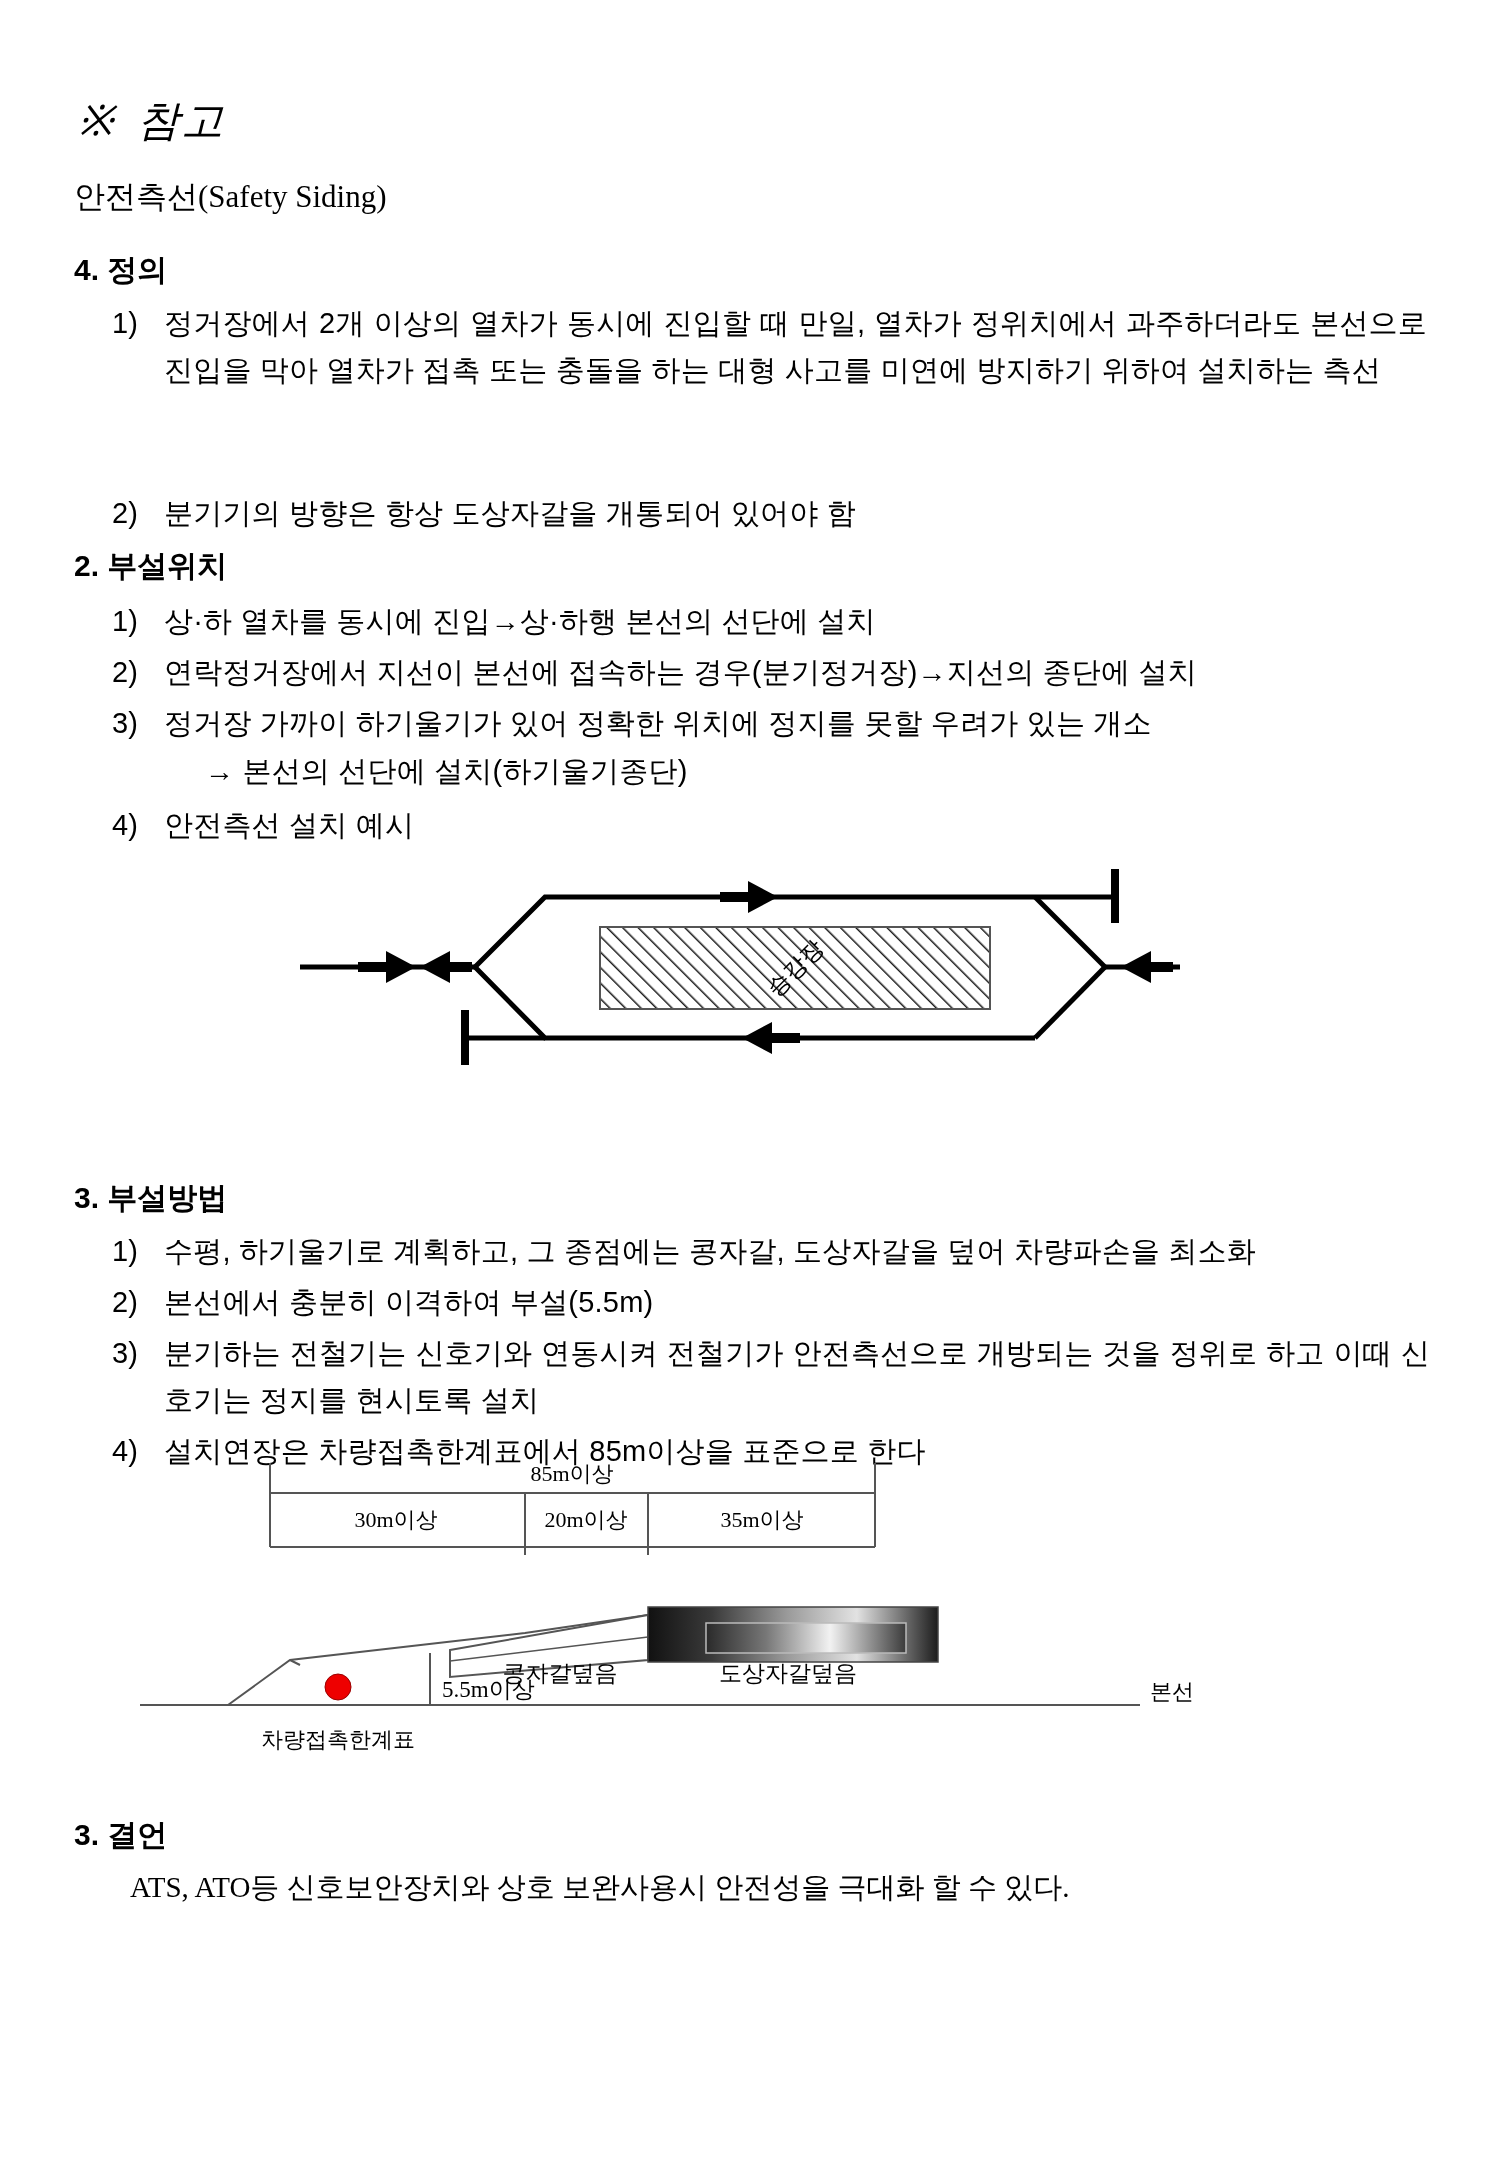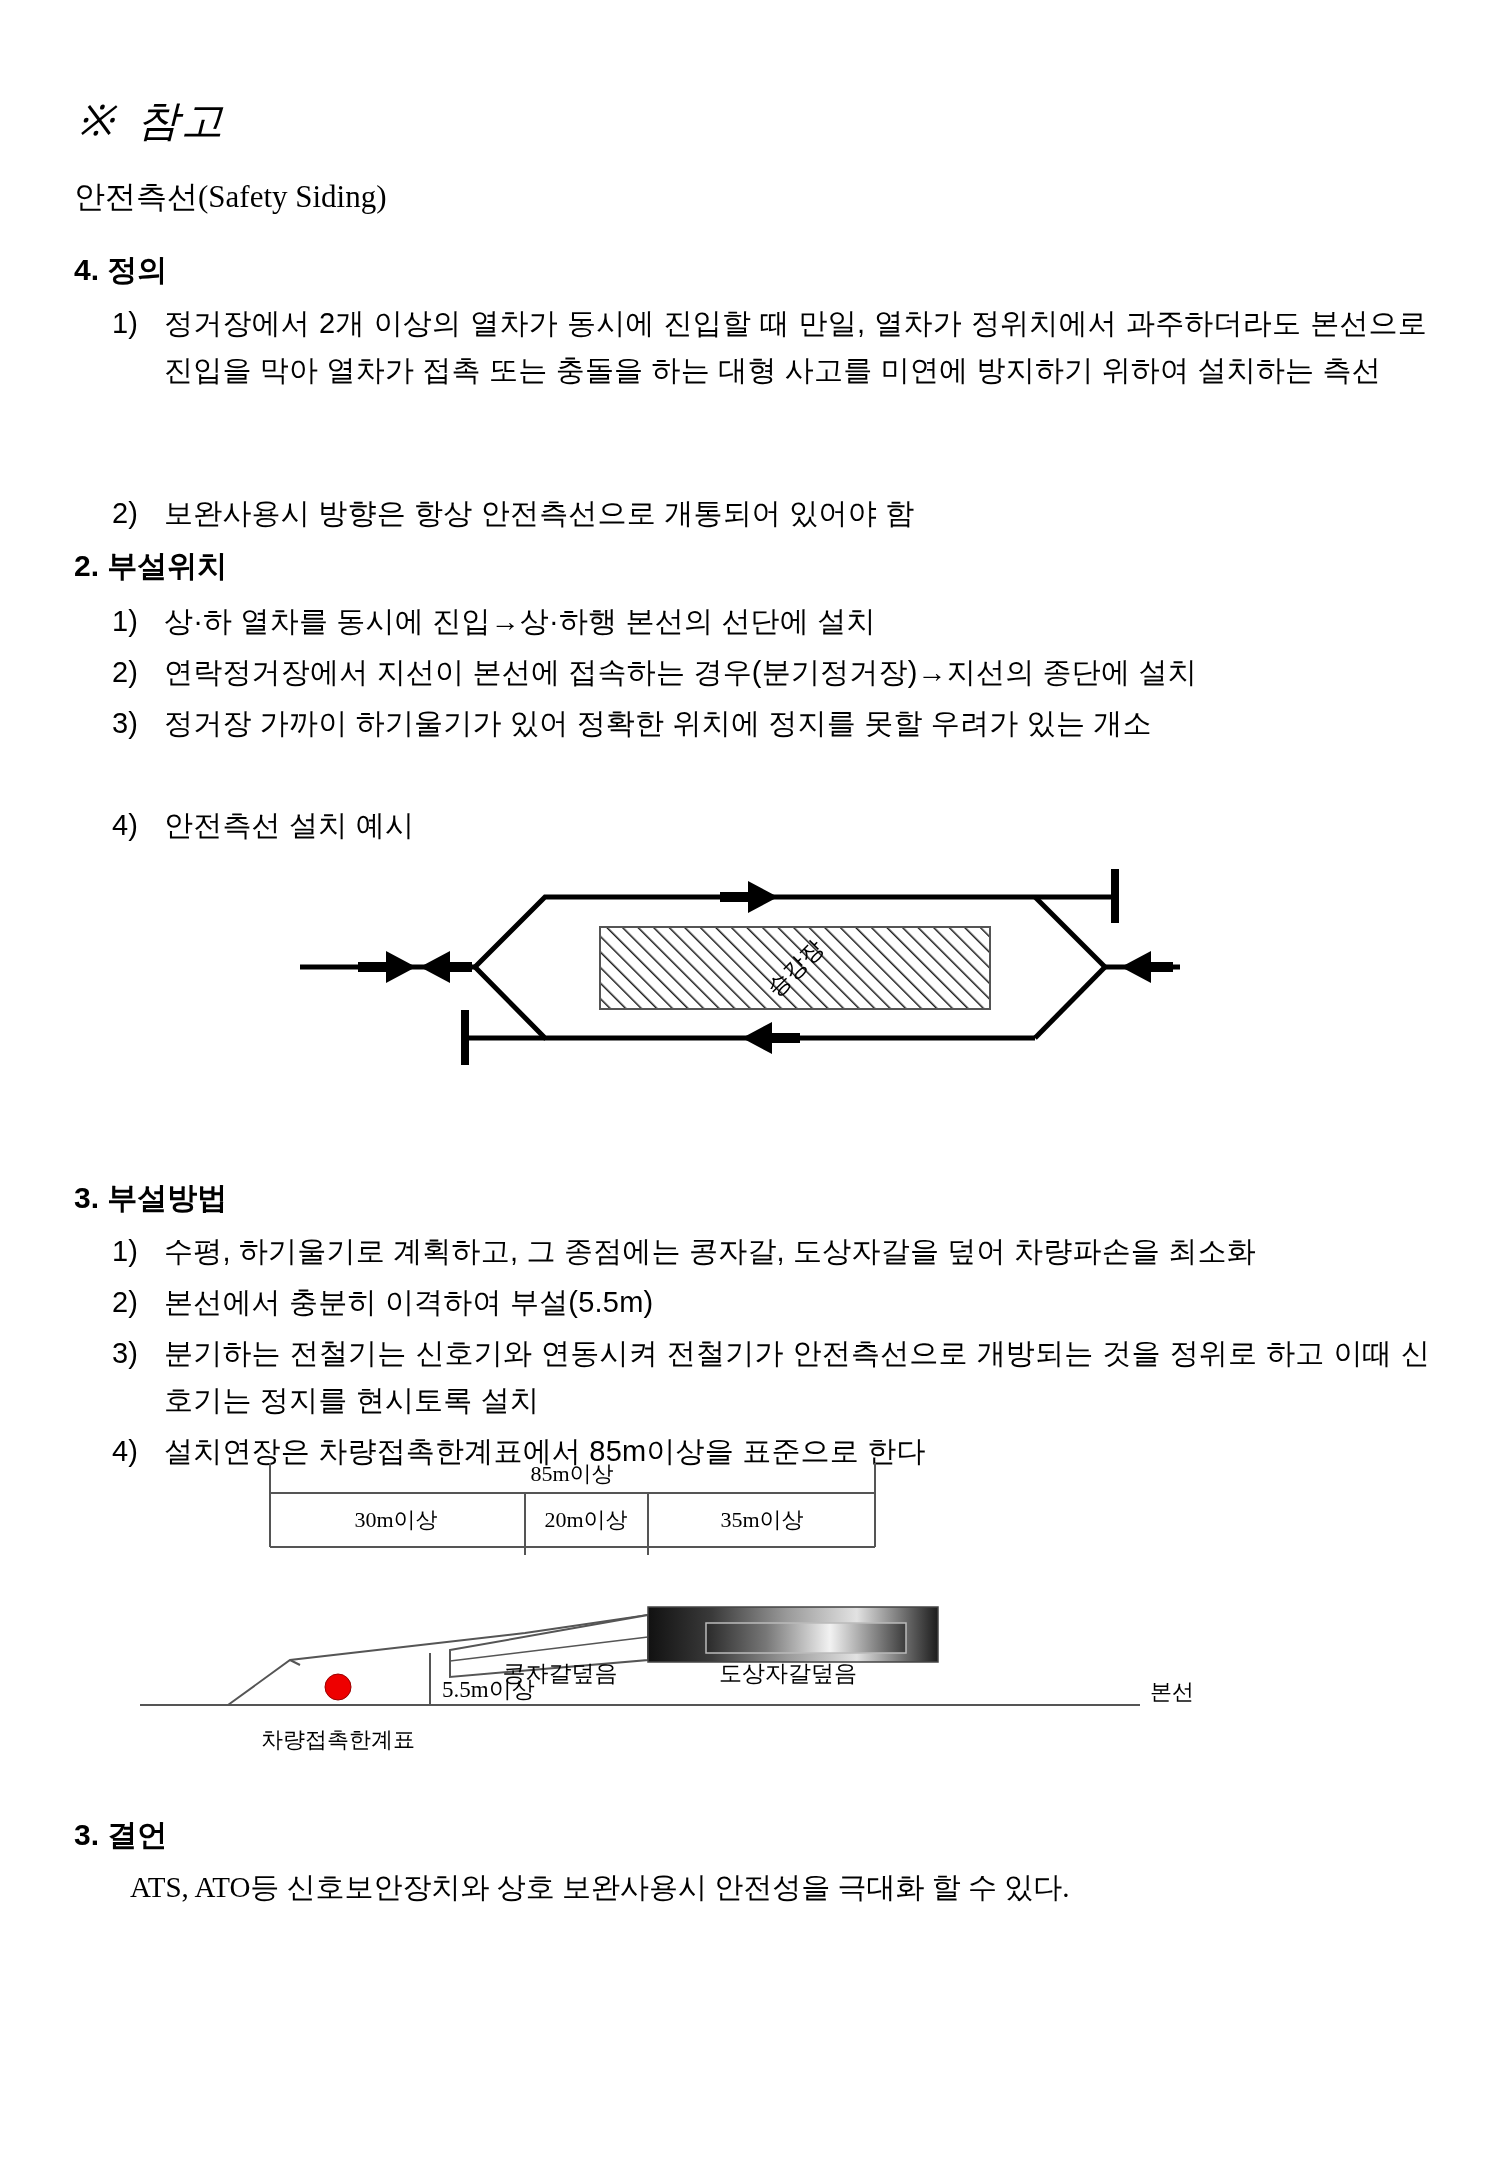--- a/index.html
+++ b/index.html
@@ -117,38 +117,41 @@
 
   <div class="section-head" style="top:250px;">4. 정의</div>
 
   <div class="para" style="left:112px; top:300px; width:1315px;">
     <span class="num">1)</span>
     <span class="txt" style="text-align:justify;">정거장에서 2개 이상의 열차가 동시에 진입할 때 만일, 열차가 정위치에서 과주하더라도 본선으로 진입을 막아 열차가 접촉 또는 충돌을 하는 대형 사고를 미연에 방지하기 위하여 설치하는 측선</span>
   </div>
 
   <div class="para" style="left:112px; top:490px; width:1315px;">
     <span class="num">2)</span>
-    <span class="txt">보완사용시 방향은 항상 안전측선으로 개통되어 있어야 함</span>
+    <span class="txt">분기기의 방향은 항상 도상자갈을 개통되어 있어야 함</span>
   </div>
 
   <div class="section-head" style="top:546px;">2. 부설위치</div>
 
   <div class="para" style="left:112px; top:598px; width:1315px;">
     <span class="num">1)</span>
     <span class="txt">상·하 열차를 동시에 진입→상·하행 본선의 선단에 설치</span>
   </div>
 
   <div class="para" style="left:112px; top:649px; width:1315px;">
     <span class="num">2)</span>
     <span class="txt">연락정거장에서 지선이 본선에 접속하는 경우(분기정거장)→지선의 종단에 설치</span>
   </div>
 
   <div class="para" style="left:112px; top:700px; width:1315px;">
     <span class="num">3)</span>
     <span class="txt">정거장 가까이 하기울기가 있어 정확한 위치에 정지를 못할 우려가 있는 개소</span>
+  </div>
+  <div class="para" style="left:205px; top:748px; width:1200px;">
+    <span style="display:block;">→ 본선의 선단에 설치(하기울기종단)</span>
   </div>
 
   <div class="para" style="left:112px; top:802px; width:1315px;">
     <span class="num">4)</span>
     <span class="txt">안전측선 설치 예시</span>
   </div>
 
   <div class="diagram1">
     <svg width="880" height="220" viewBox="0 0 880 220" xmlns="http://www.w3.org/2000/svg">
       <defs>

